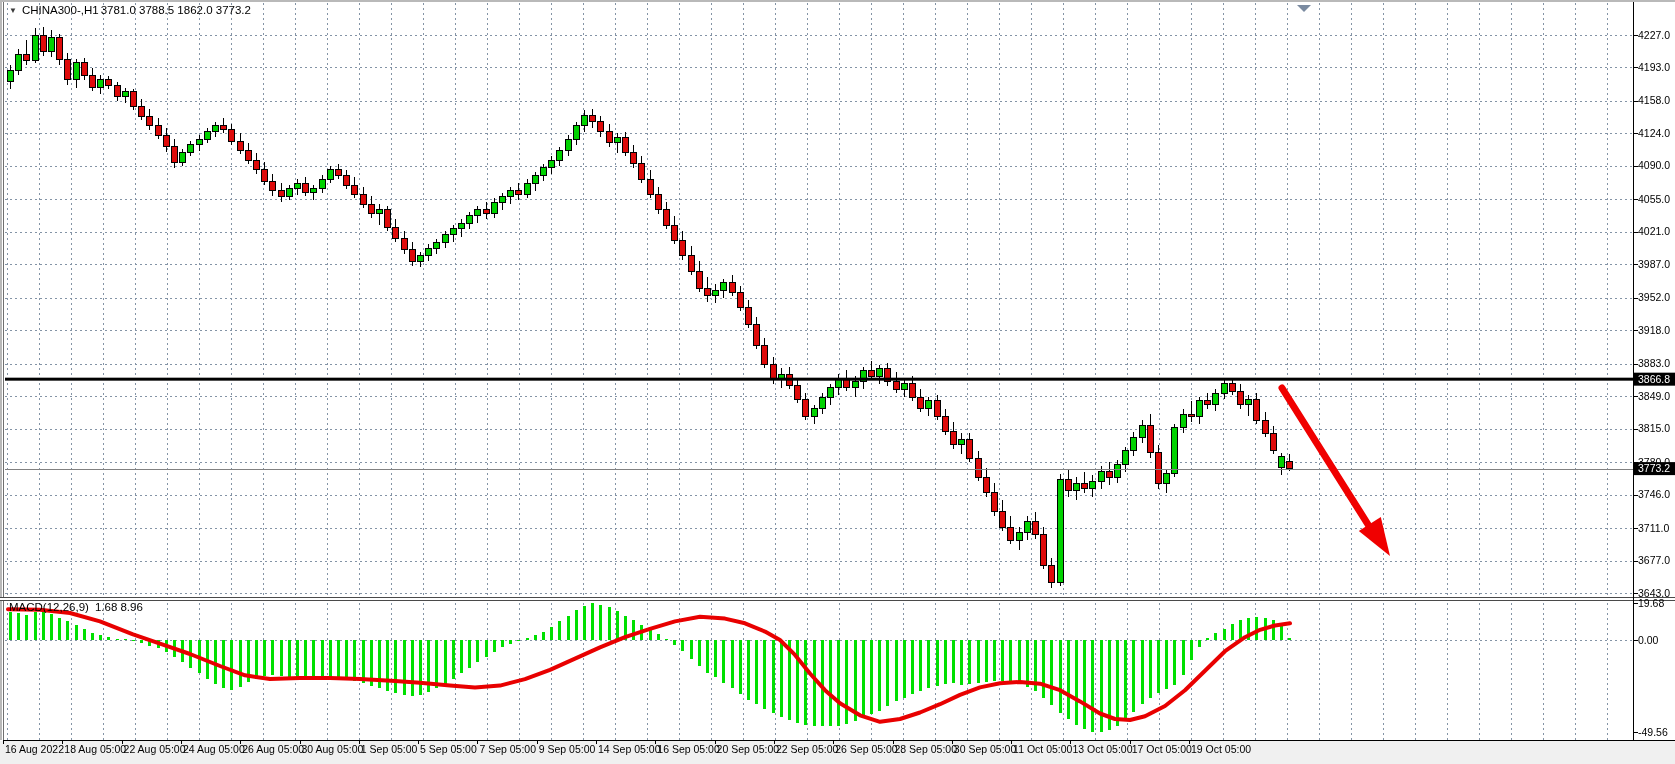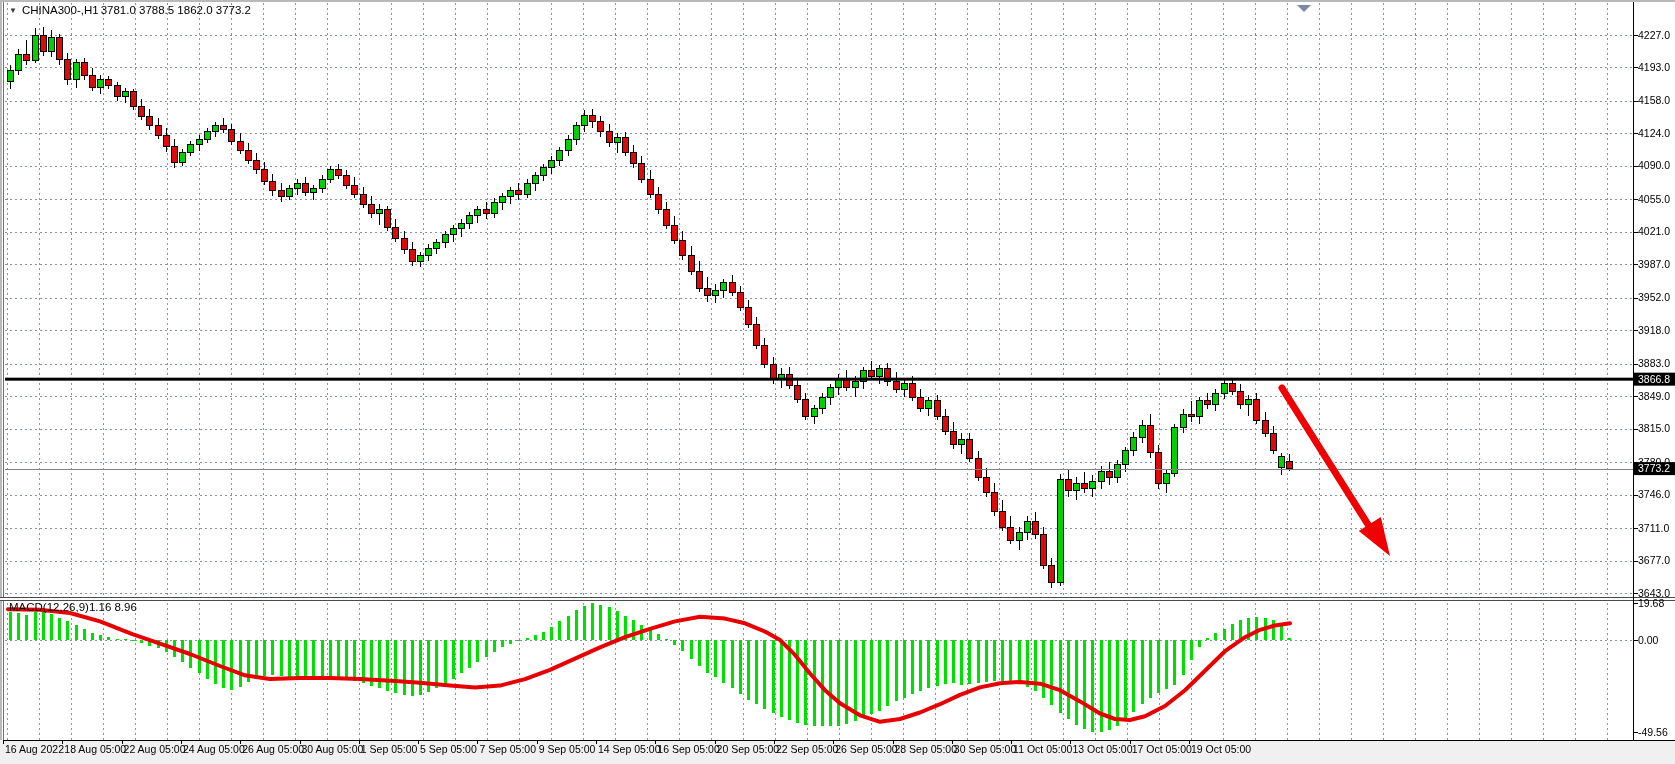--- a/index.html
+++ b/index.html
@@ -4,21 +4,21 @@
 <style>
   html,body{margin:0;padding:0;background:#f0f0f0;}
   .win{position:relative;width:1675px;height:764px;background:#ffffff;overflow:hidden;
        font-family:"Liberation Sans",sans-serif;}
   .win svg{position:absolute;left:0;top:0;}
   .overlay{position:absolute;color:#000;white-space:nowrap;}
   .chart-title{left:9px;top:4px;font-size:11.5px;}
   .chart-title .dd{display:inline-block;font-size:8px;color:#3a3a3a;transform:translateY(-1px);margin-right:5px;cursor:pointer;}
   .chart-title .sym{margin-right:2px;}
   .macd-title{left:9px;top:601px;font-size:11.5px;}
-  .macd-title .lbl{}
+  .macd-title .lbl{margin-right:6px;}
 </style>
 </head>
 <body>
 
 <div class="win">
 
   <svg id="plot" width="1675" height="764">
       <rect x="0" y="0" width="1675" height="764" fill="#fff"></rect>
       <rect x="0" y="741" width="1675" height="23" fill="#F0F0F0"></rect>
       <rect x="0" y="0" width="1675" height="2" fill="#b9b9b9"></rect>
@@ -684,16 +684,16 @@
         <line x1="1282" y1="388" x2="1374" y2="534" stroke="#F00000" stroke-width="7" stroke-linecap="round"></line>
         <polygon points="1390,556 1358.8,531 1380.8,517.1" fill="#F00000"></polygon>
       </g>
     </svg>
 
   <div class="overlay chart-title">
     <span class="dd">▼</span><span class="sym">CHINA300-,H1</span><span>3781.0 3788.5 1862.0 3773.2</span>
   </div>
 
   <div class="overlay macd-title">
-    <span class="lbl">MACD(12,26,9)</span><span>1.16 8.96</span>
+    <span class="lbl">MACD(12,26,9)</span><span>1.68 8.96</span>
   </div>
 
 </div>
 
 </body></html>

